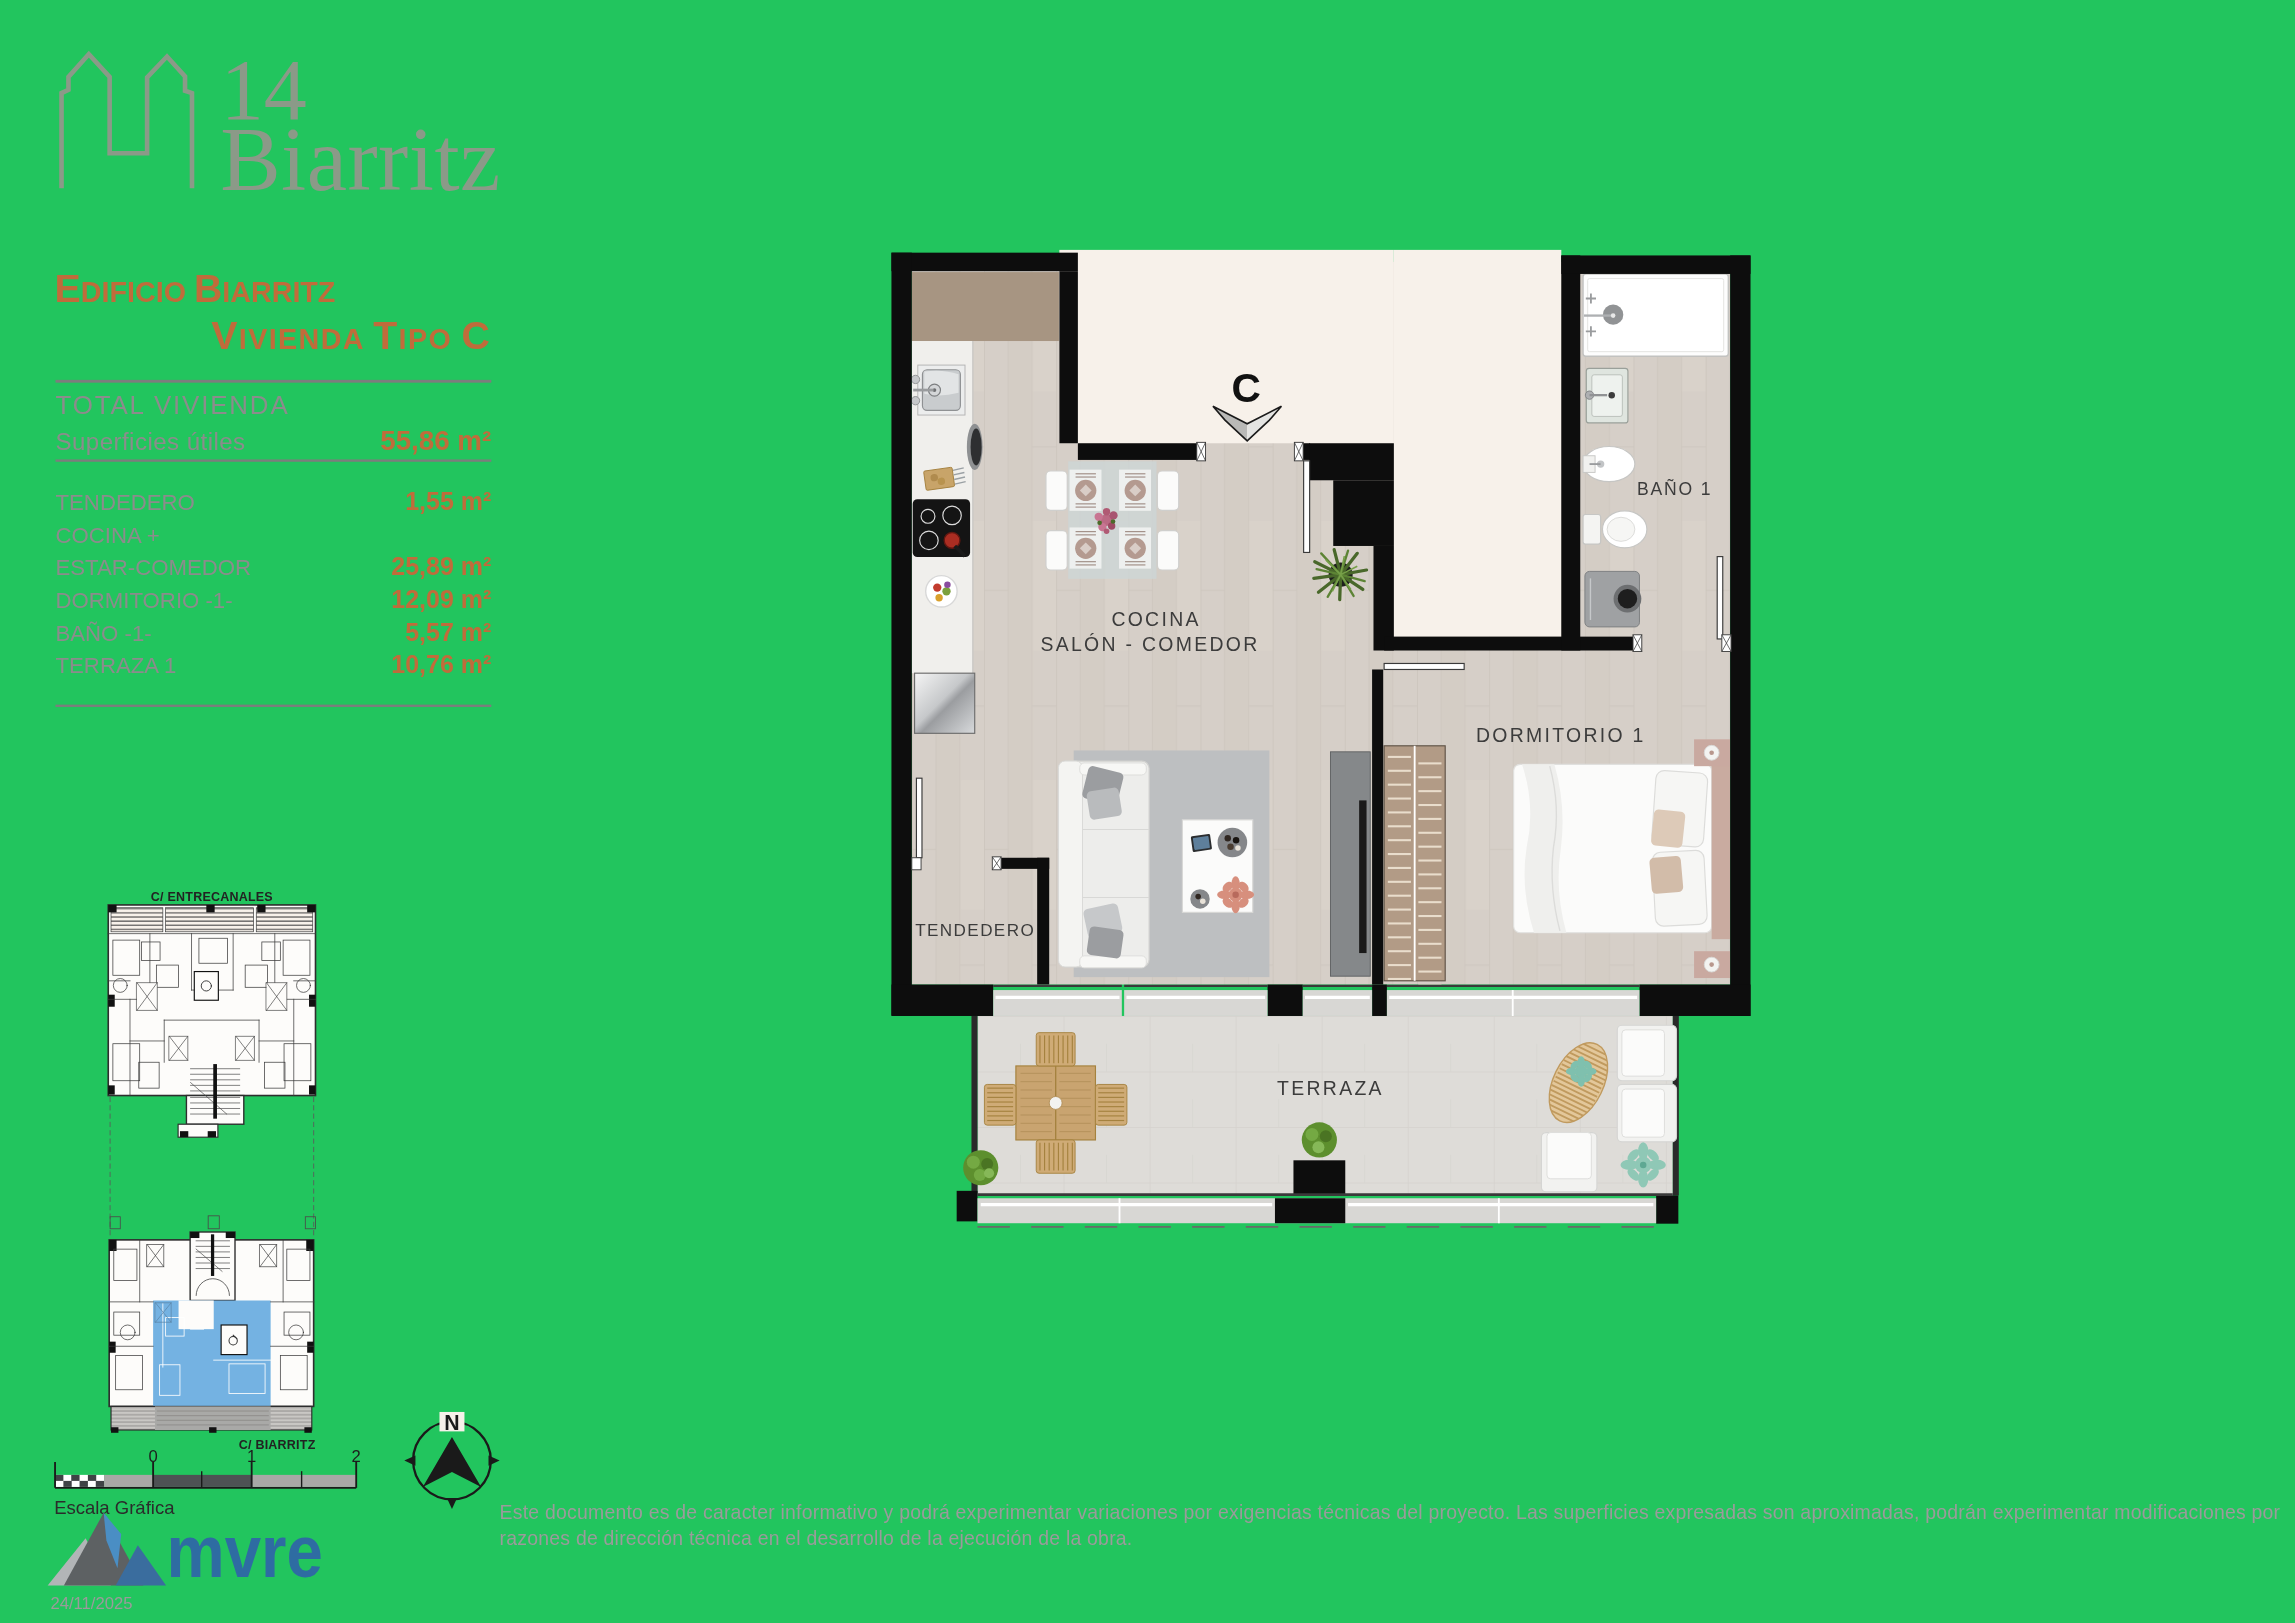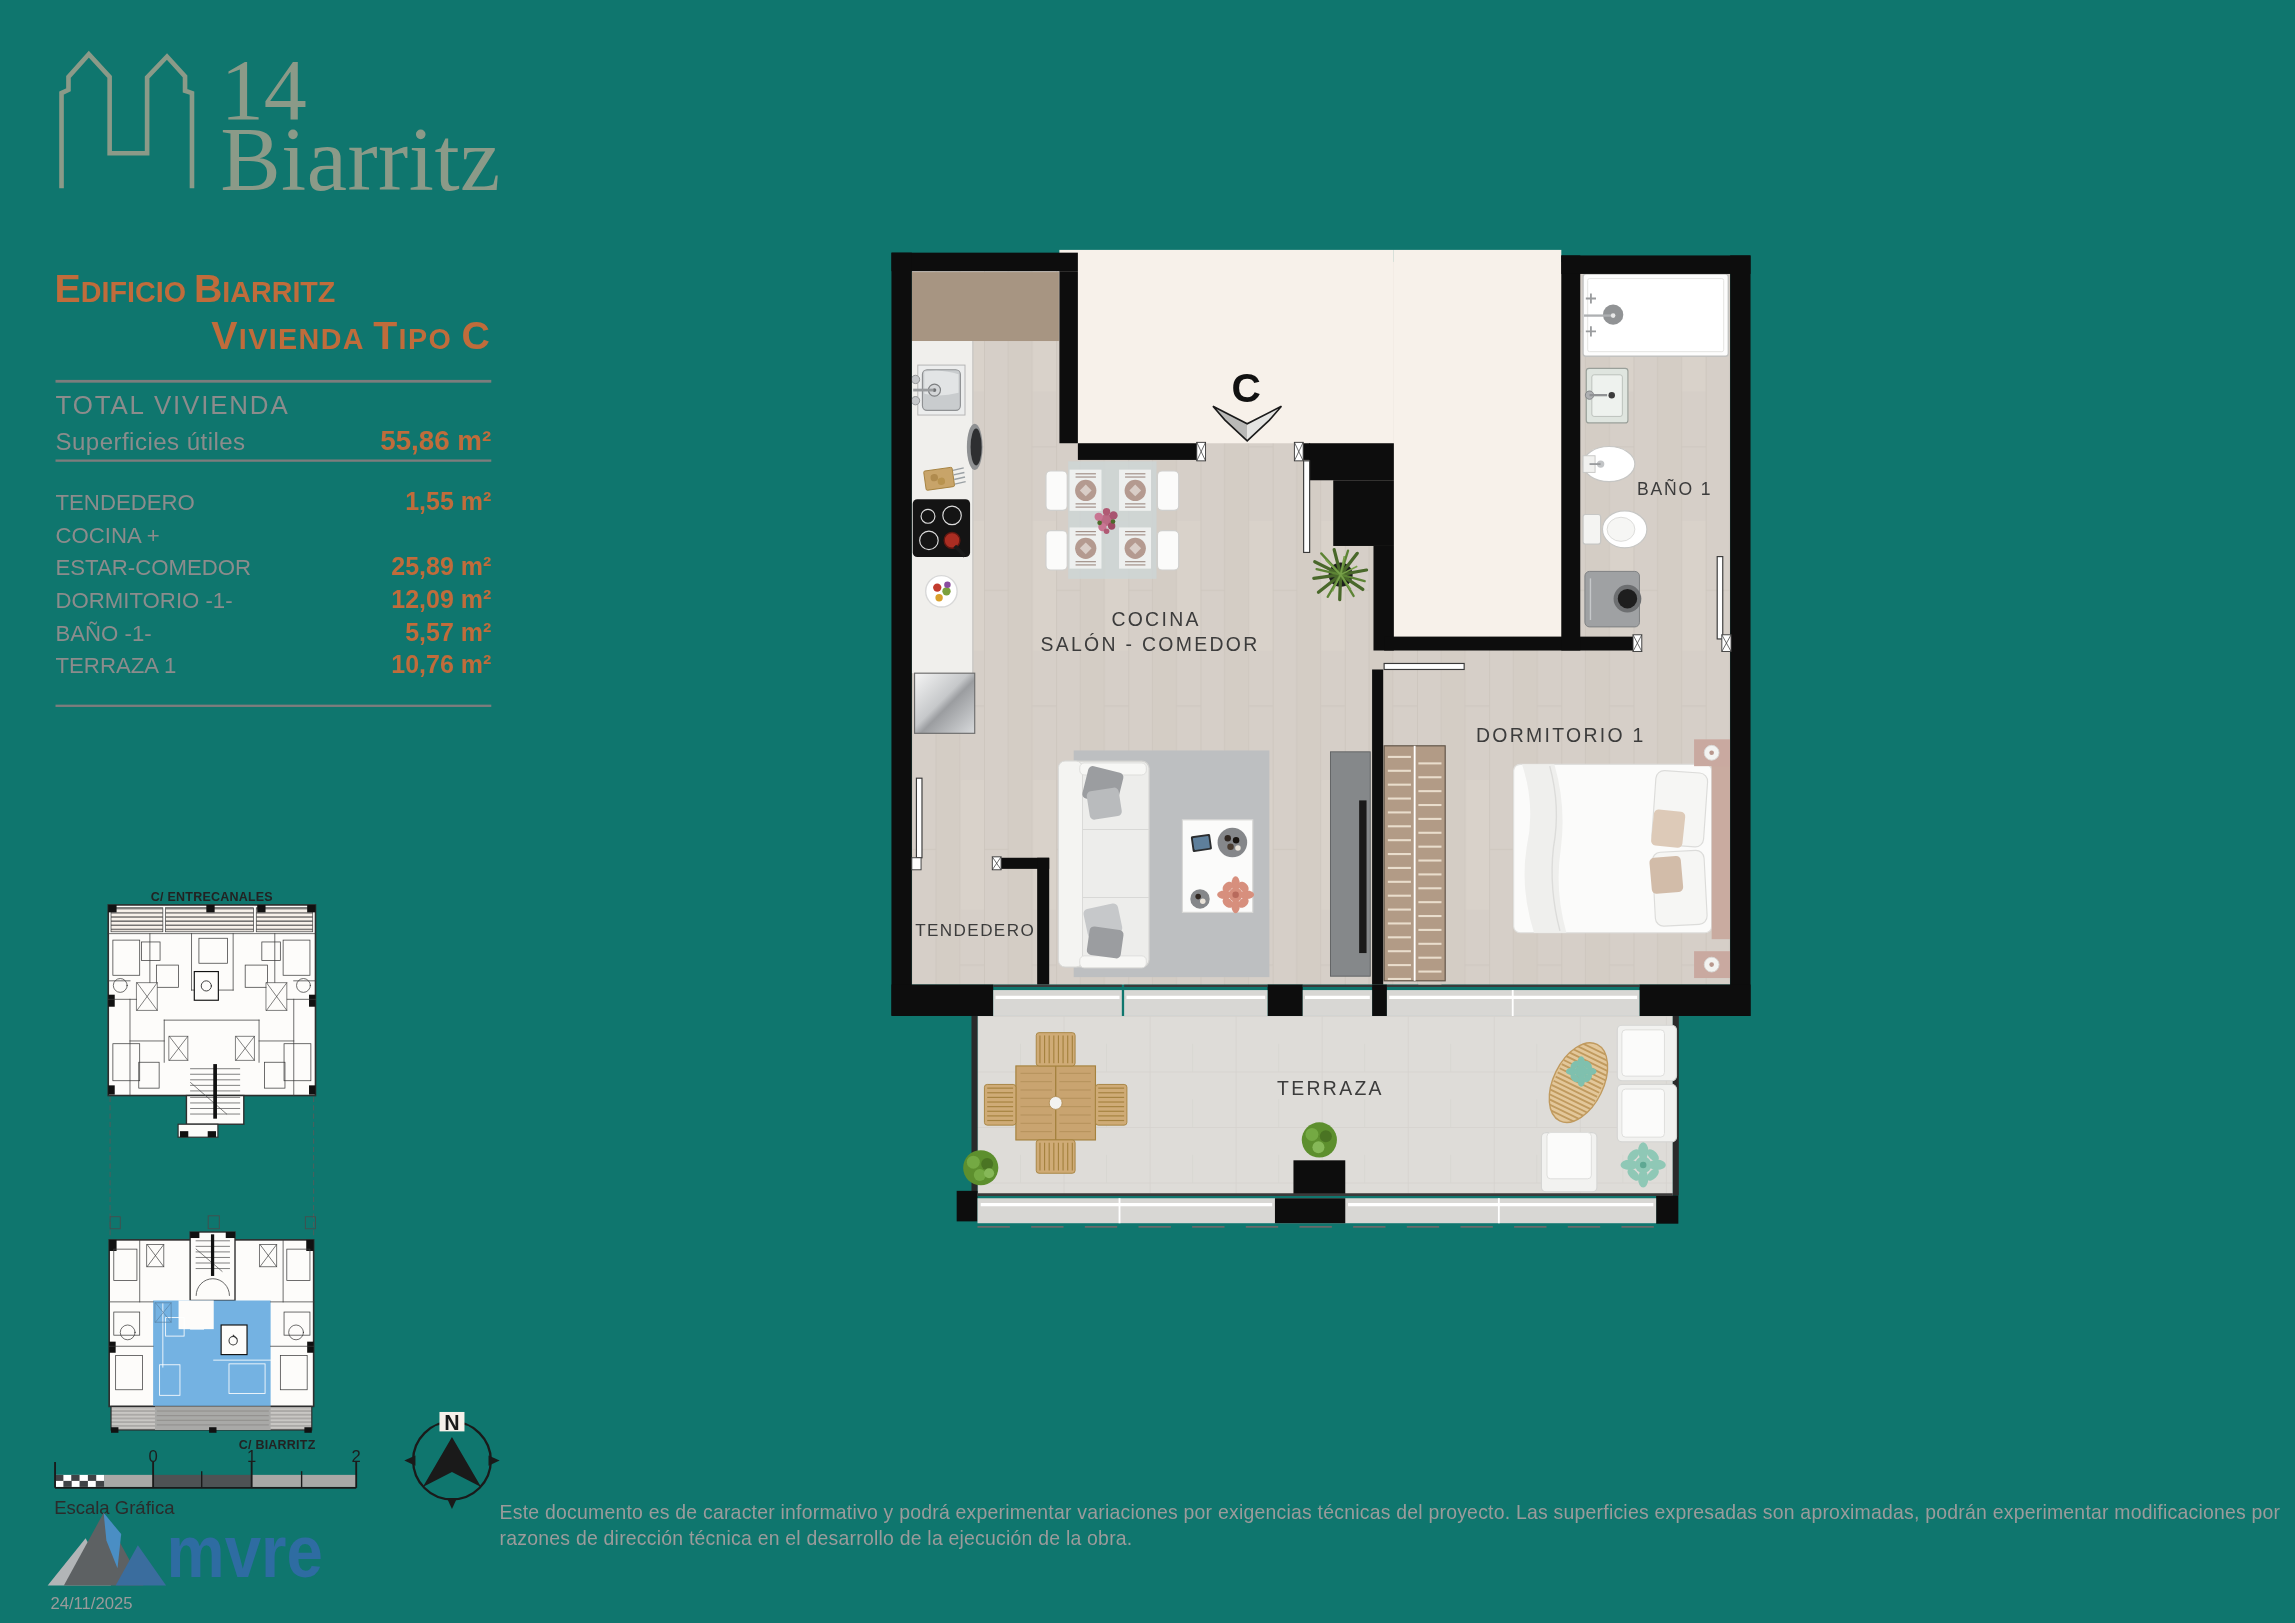--- a/index.html
+++ b/index.html
@@ -1,16 +1,16 @@
 <!DOCTYPE html>
 <html style="font-size:7.4px"><head>
 <meta charset="utf-8">
 <style>
   html,body{margin:0;padding:0;background:#f7f1ea;}
-  #page{position:relative;width:2295px;height:1623px;background:#0f766e;overflow:hidden;
+  #page{position:relative;width:2295px;height:1623px;background:#22c55e;overflow:hidden;
         font-family:"Liberation Sans", sans-serif;}
   svg{position:absolute;top:0;left:0;}
   text{font-family:"Liberation Sans", sans-serif;}
   .serif{font-family:"Liberation Serif", serif;}
 </style>
 </head>
 <body>
 <div id="page">
 <svg width="2295" height="1623" viewBox="0 0 4961 3508">
 <defs>

